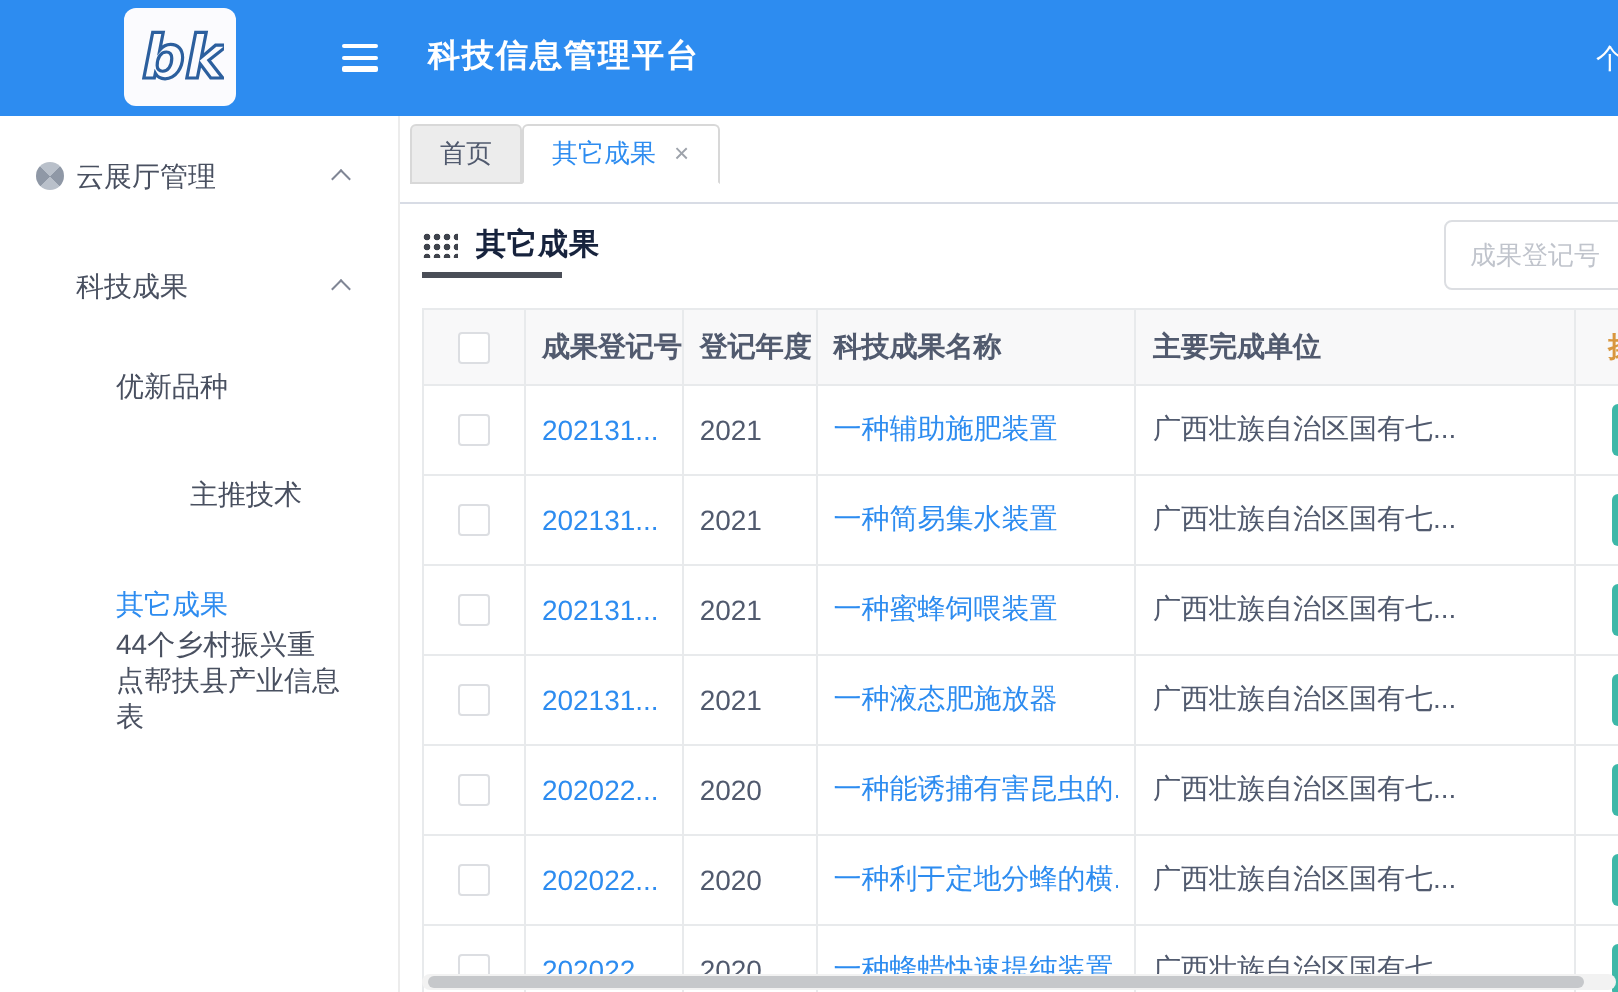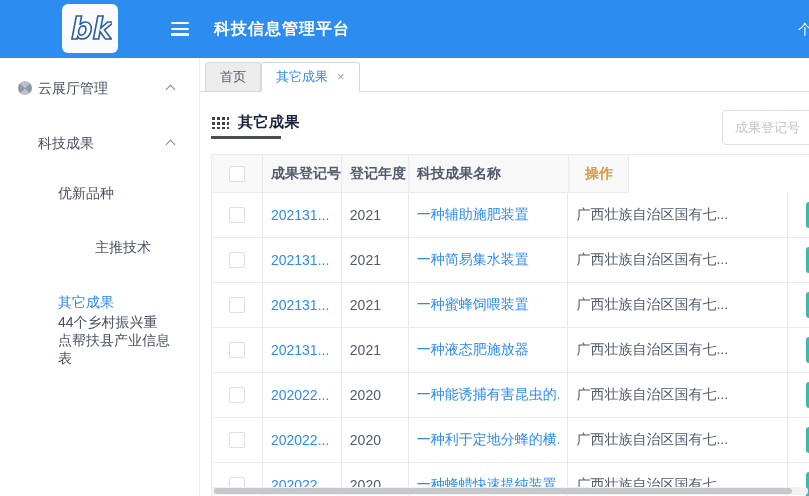--- a/index.html
+++ b/index.html
@@ -29,21 +29,21 @@
   .chev-up { position:absolute; right:26px; top:12px; width:7px; height:7px;
     border-top:1.6px solid #808695; border-right:1.6px solid #808695; transform:rotate(-45deg); }
   .menu-sub { position:absolute; left:58px; width:130px; font-size:14px; color:#495060;
     line-height:28px; cursor:pointer; white-space:nowrap; }
   .menu-sub.active { color:#2d8cf0; }
   .menu-sub.wrap { white-space:normal; line-height:18px; width:112px; }
 
   
   .main { position:absolute; top:58px; left:200px; width:609px; height:438px; background:#fff; overflow:hidden; }
 
-  .tabbar { position:absolute; top:0; left:0; width:609px; height:34px; background:#fff;
+  .tabbar { position:absolute; top:0; left:0; width:609px; height:44px; background:#fff;
     border-bottom:1px solid #d8dce5; }
   .tab { position:absolute; top:4px; height:30px; line-height:28px; font-size:13px;
     border:1px solid #d8d8d8; border-radius:3px 3px 0 0; padding:0 14px; cursor:pointer;
     white-space:nowrap; z-index:2; }
   .tab-home { left:5px; background:#ececec; color:#515a6e; }
   .tab-active { left:61px; background:#fff; color:#2d8cf0; border-bottom:1px solid #fff; }
   .tab-close { display:inline-block; margin-left:9px; color:#9ea3ab; font-size:13px; cursor:pointer; }
 
   .section-head { position:absolute; left:11px; top:50px; height:28px; display:flex; align-items:center; }
   .grid-icon { width:18px; height:13px; margin-right:9px;
@@ -139,20 +139,21 @@
     <input class="search-input" type="text" placeholder="成果登记号" style="">
 
     <div class="table">
       <div class="trow">
         <div class="tcell th c1">
           <span class="chk"></span>
         </div>
         <div class="tcell th c2">成果登记号</div>
         <div class="tcell th c3">登记年度</div>
         <div class="tcell th c4">科技成果名称</div>
+        <div class="tcell th c5">主要完成单位</div>
         <div class="tcell th c6">
           <span class="ops-head">操作</span>
         </div>
       </div>
       <div>
   <div class="trow">
     <div class="tcell td c1">
       <span class="chk"></span>
     </div>
     <div class="tcell td c2">

